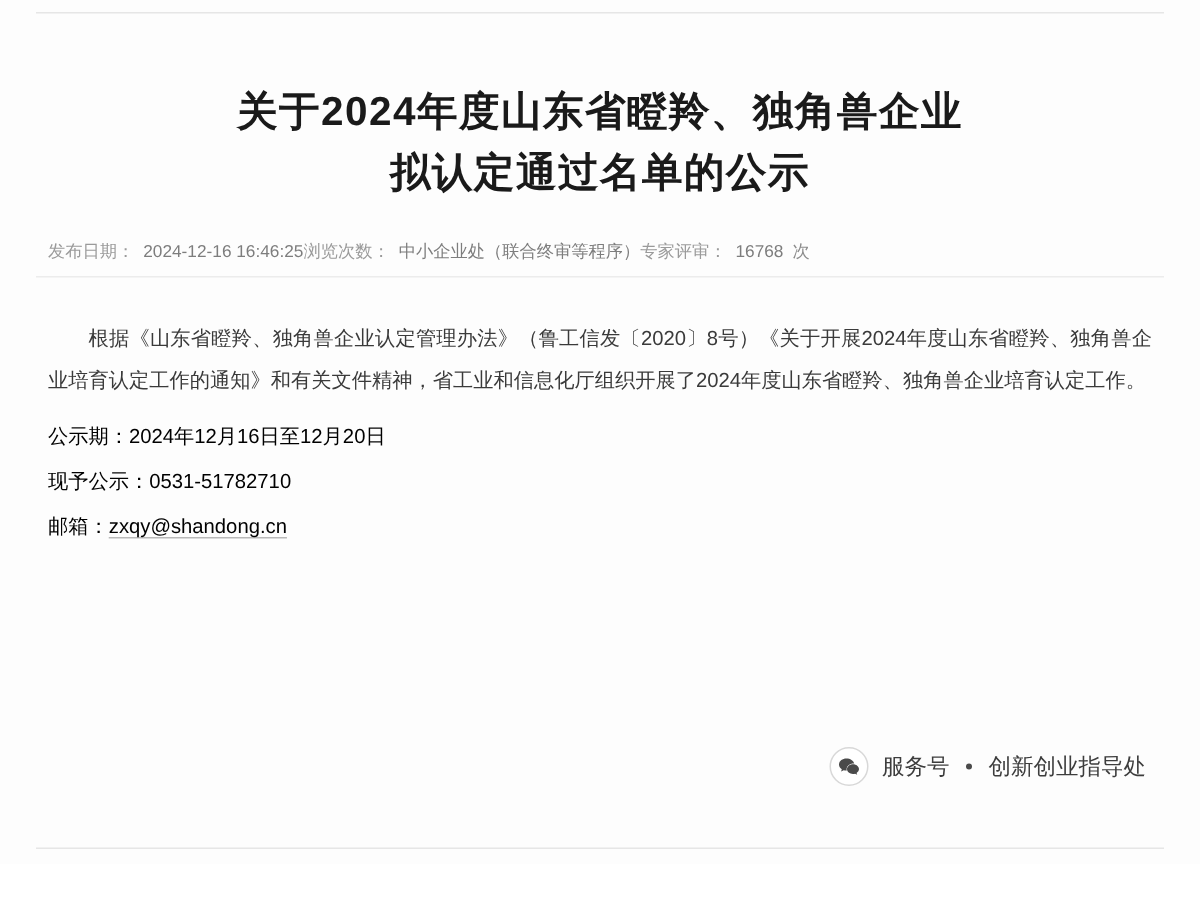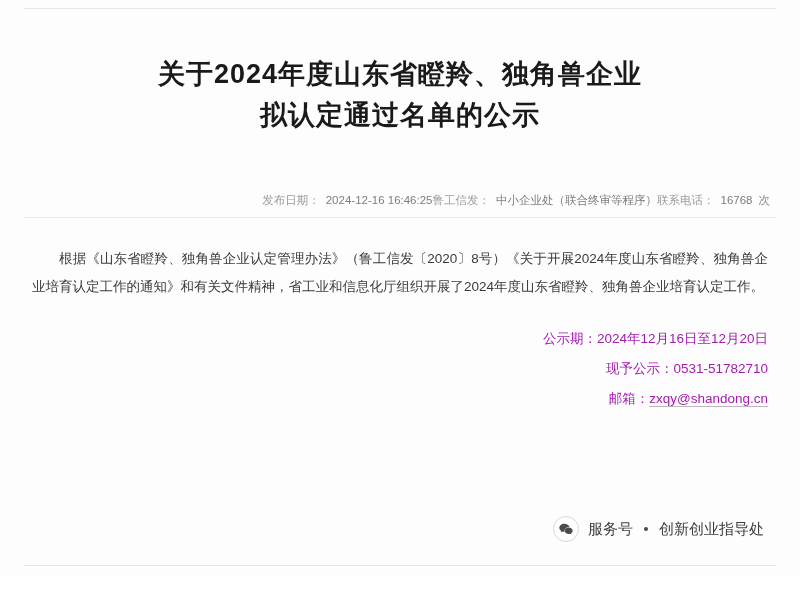--- a/index.html
+++ b/index.html
@@ -45,70 +45,69 @@
   .title-line {
     font-size: 27px;
     font-weight: bold;
     color: #1a1a1a;
     line-height: 41px;
     letter-spacing: 1px;
   }
   .meta-bar {
     margin-top: 24px;
     display: flex;
-    justify-content: flex-end;
+    justify-content: flex-start;
     align-items: center;
     font-size: 11.5px;
     color: #9a9a9a;
     padding: 0 6px 0 8px;
   }
   .meta-seg {
     display: flex;
     align-items: baseline;
     gap: 6px;
     white-space: nowrap;
   }
   .meta-label { color: #9a9a9a; }
-  .meta-value { color: #8c8c8c; margin-top: 33px; }
+  .meta-value { color: #8c8c8c; }
   .meta-value.dark { color: #7d7d7d; }
   .meta-sep-line {
     margin-top: 9px;
     height: 1px;
     background: #ececec;
   }
   .body-text {
     margin-top: 27px;
     font-size: 13.5px;
     line-height: 28px;
     color: #3a3a3a;
     text-align: justify;
     padding: 0 8px;
   }
   .para {
     text-indent: 2em;
     margin: 0 0 7px 0;
   }
   .contact-block {
-    margin-top: 23px;
+    margin-top: 8px;
     font-size: 13.5px;
     line-height: 30px;
-    color: #a21caf;
+    color: #000000;
     padding: 0 8px;
-    text-align: right;
   }
   .contact-line { margin: 0; }
   .mail-underline {
     text-decoration: underline;
     text-decoration-color: #b9b9b9;
     text-underline-offset: 3px;
   }
   .footer {
     position: absolute;
     right: 36px;
-    bottom: 34px;
+    bottom: 52px;
     display: flex;
     align-items: center;
     gap: 9px;
     color: #3d3d3d;
     font-size: 15px;
   }
   .wechat-badge {
     width: 24px;
     height: 24px;
     border-radius: 50%;
@@ -139,25 +138,25 @@
     <div class="title-line">关于2024年度山东省瞪羚、独角兽企业</div>
     <div class="title-line">拟认定通过名单的公示</div>
   </div>
 
   <div class="meta-bar">
     <div class="meta-seg">
       <span class="meta-label">发布日期：</span>
       <span class="meta-value dark">2024-12-16 16:46:25</span>
     </div>
     <div class="meta-seg">
-      <span class="meta-label">鲁工信发：</span>
+      <span class="meta-label">浏览次数：</span>
       <span class="meta-value dark">中小企业处（联合终审等程序）</span>
     </div>
     <div class="meta-seg">
-      <span class="meta-label">联系电话：</span>
+      <span class="meta-label">专家评审：</span>
       <span class="meta-value dark">16768</span>
       <span class="meta-value">次</span>
     </div>
   </div>
   <div class="meta-sep-line"></div>
 
   <div class="body-text">
     <p class="para">根据《山东省瞪羚、独角兽企业认定管理办法》（鲁工信发〔2020〕8号）《关于开展2024年度山东省瞪羚、独角兽企业培育认定工作的通知》和有关文件精神，省工业和信息化厅组织开展了2024年度山东省瞪羚、独角兽企业培育认定工作。</p>
   </div>
 

